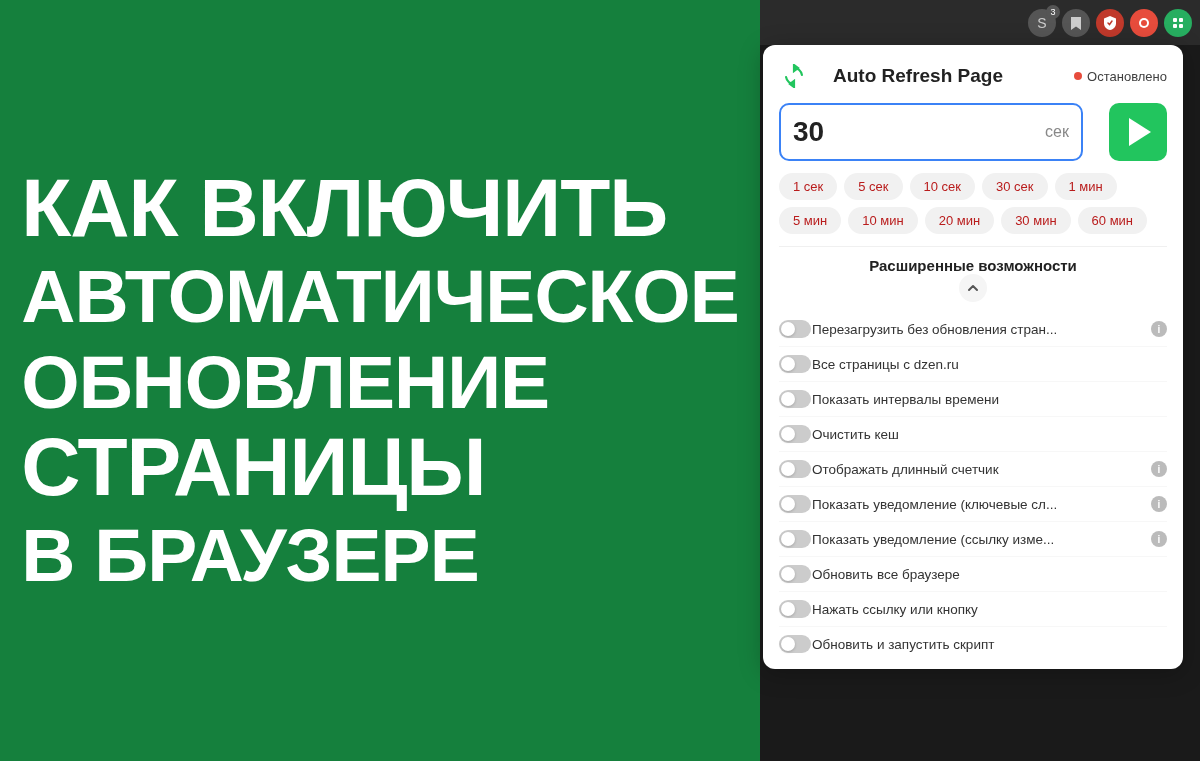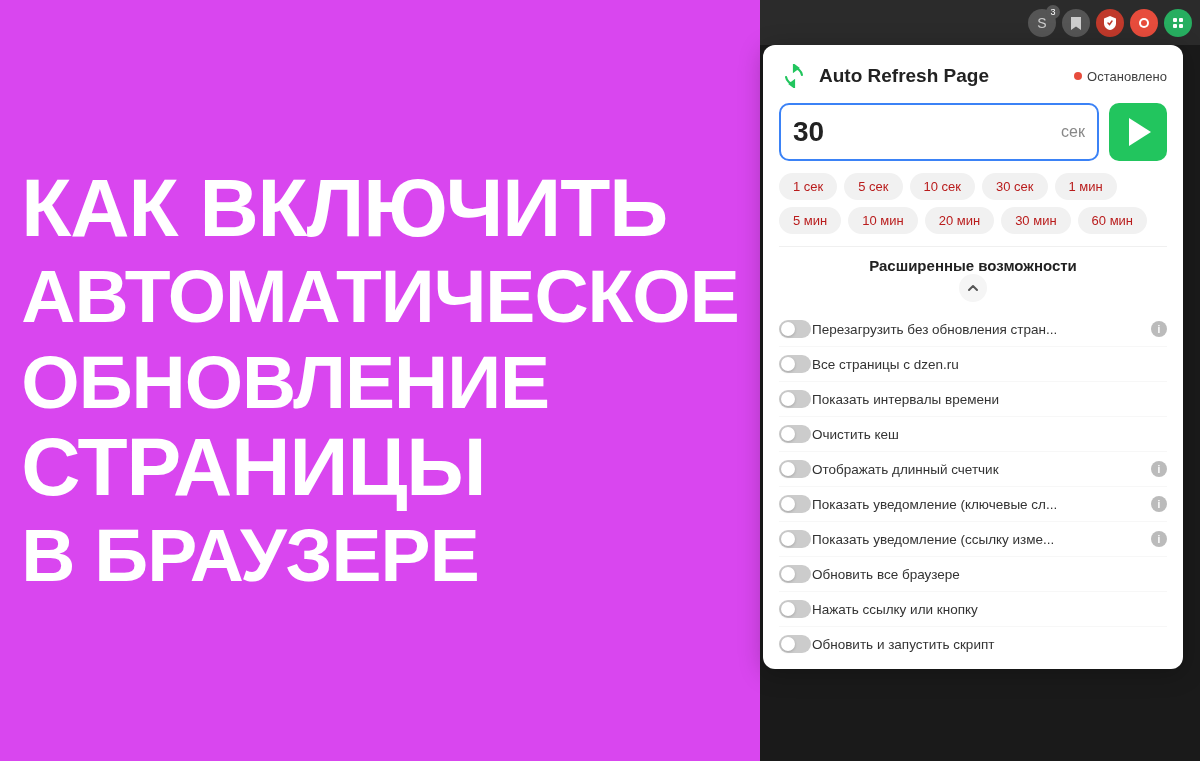--- a/index.html
+++ b/index.html
@@ -11,21 +11,21 @@
       position: relative;
       background: #1a1a1a;
     }
 
     
     .bg-content {
       position: absolute;
       top: 0; left: 0;
       width: 760px;
       height: 761px;
-      background: #d946ef;
+      background: #15803d;
       display: flex;
       align-items: center;
       justify-content: center;
       padding: 40px;
     }
 
     .bg-text {
       color: #fff;
       font-size: 82px;
       font-weight: 900;
@@ -93,21 +93,21 @@
       box-shadow: 0 4px 24px rgba(0,0,0,0.25);
       overflow: hidden;
       padding-bottom: 8px;
     }
 
     
     .popup-header {
       display: flex;
       align-items: center;
       padding: 16px 16px 12px 16px;
-      gap: 10px;
+      gap: 24px;
     }
 
     .refresh-icon-circle {
       width: 30px;
       height: 30px;
       display: flex;
       align-items: center;
       justify-content: center;
       color: #27ae60;
       font-size: 20px;
@@ -133,21 +133,21 @@
       height: 8px;
       border-radius: 50%;
       background: #e74c3c;
     }
 
     
     .timer-area {
       display: flex;
       align-items: center;
       padding: 0 16px 12px 16px;
-      gap: 10px;
+      gap: 26px;
     }
 
     .timer-input-wrapper {
       flex: 1;
       display: flex;
       align-items: center;
       border: 2.5px solid #3b82f6;
       border-radius: 10px;
       padding: 0 12px;
       height: 58px;

